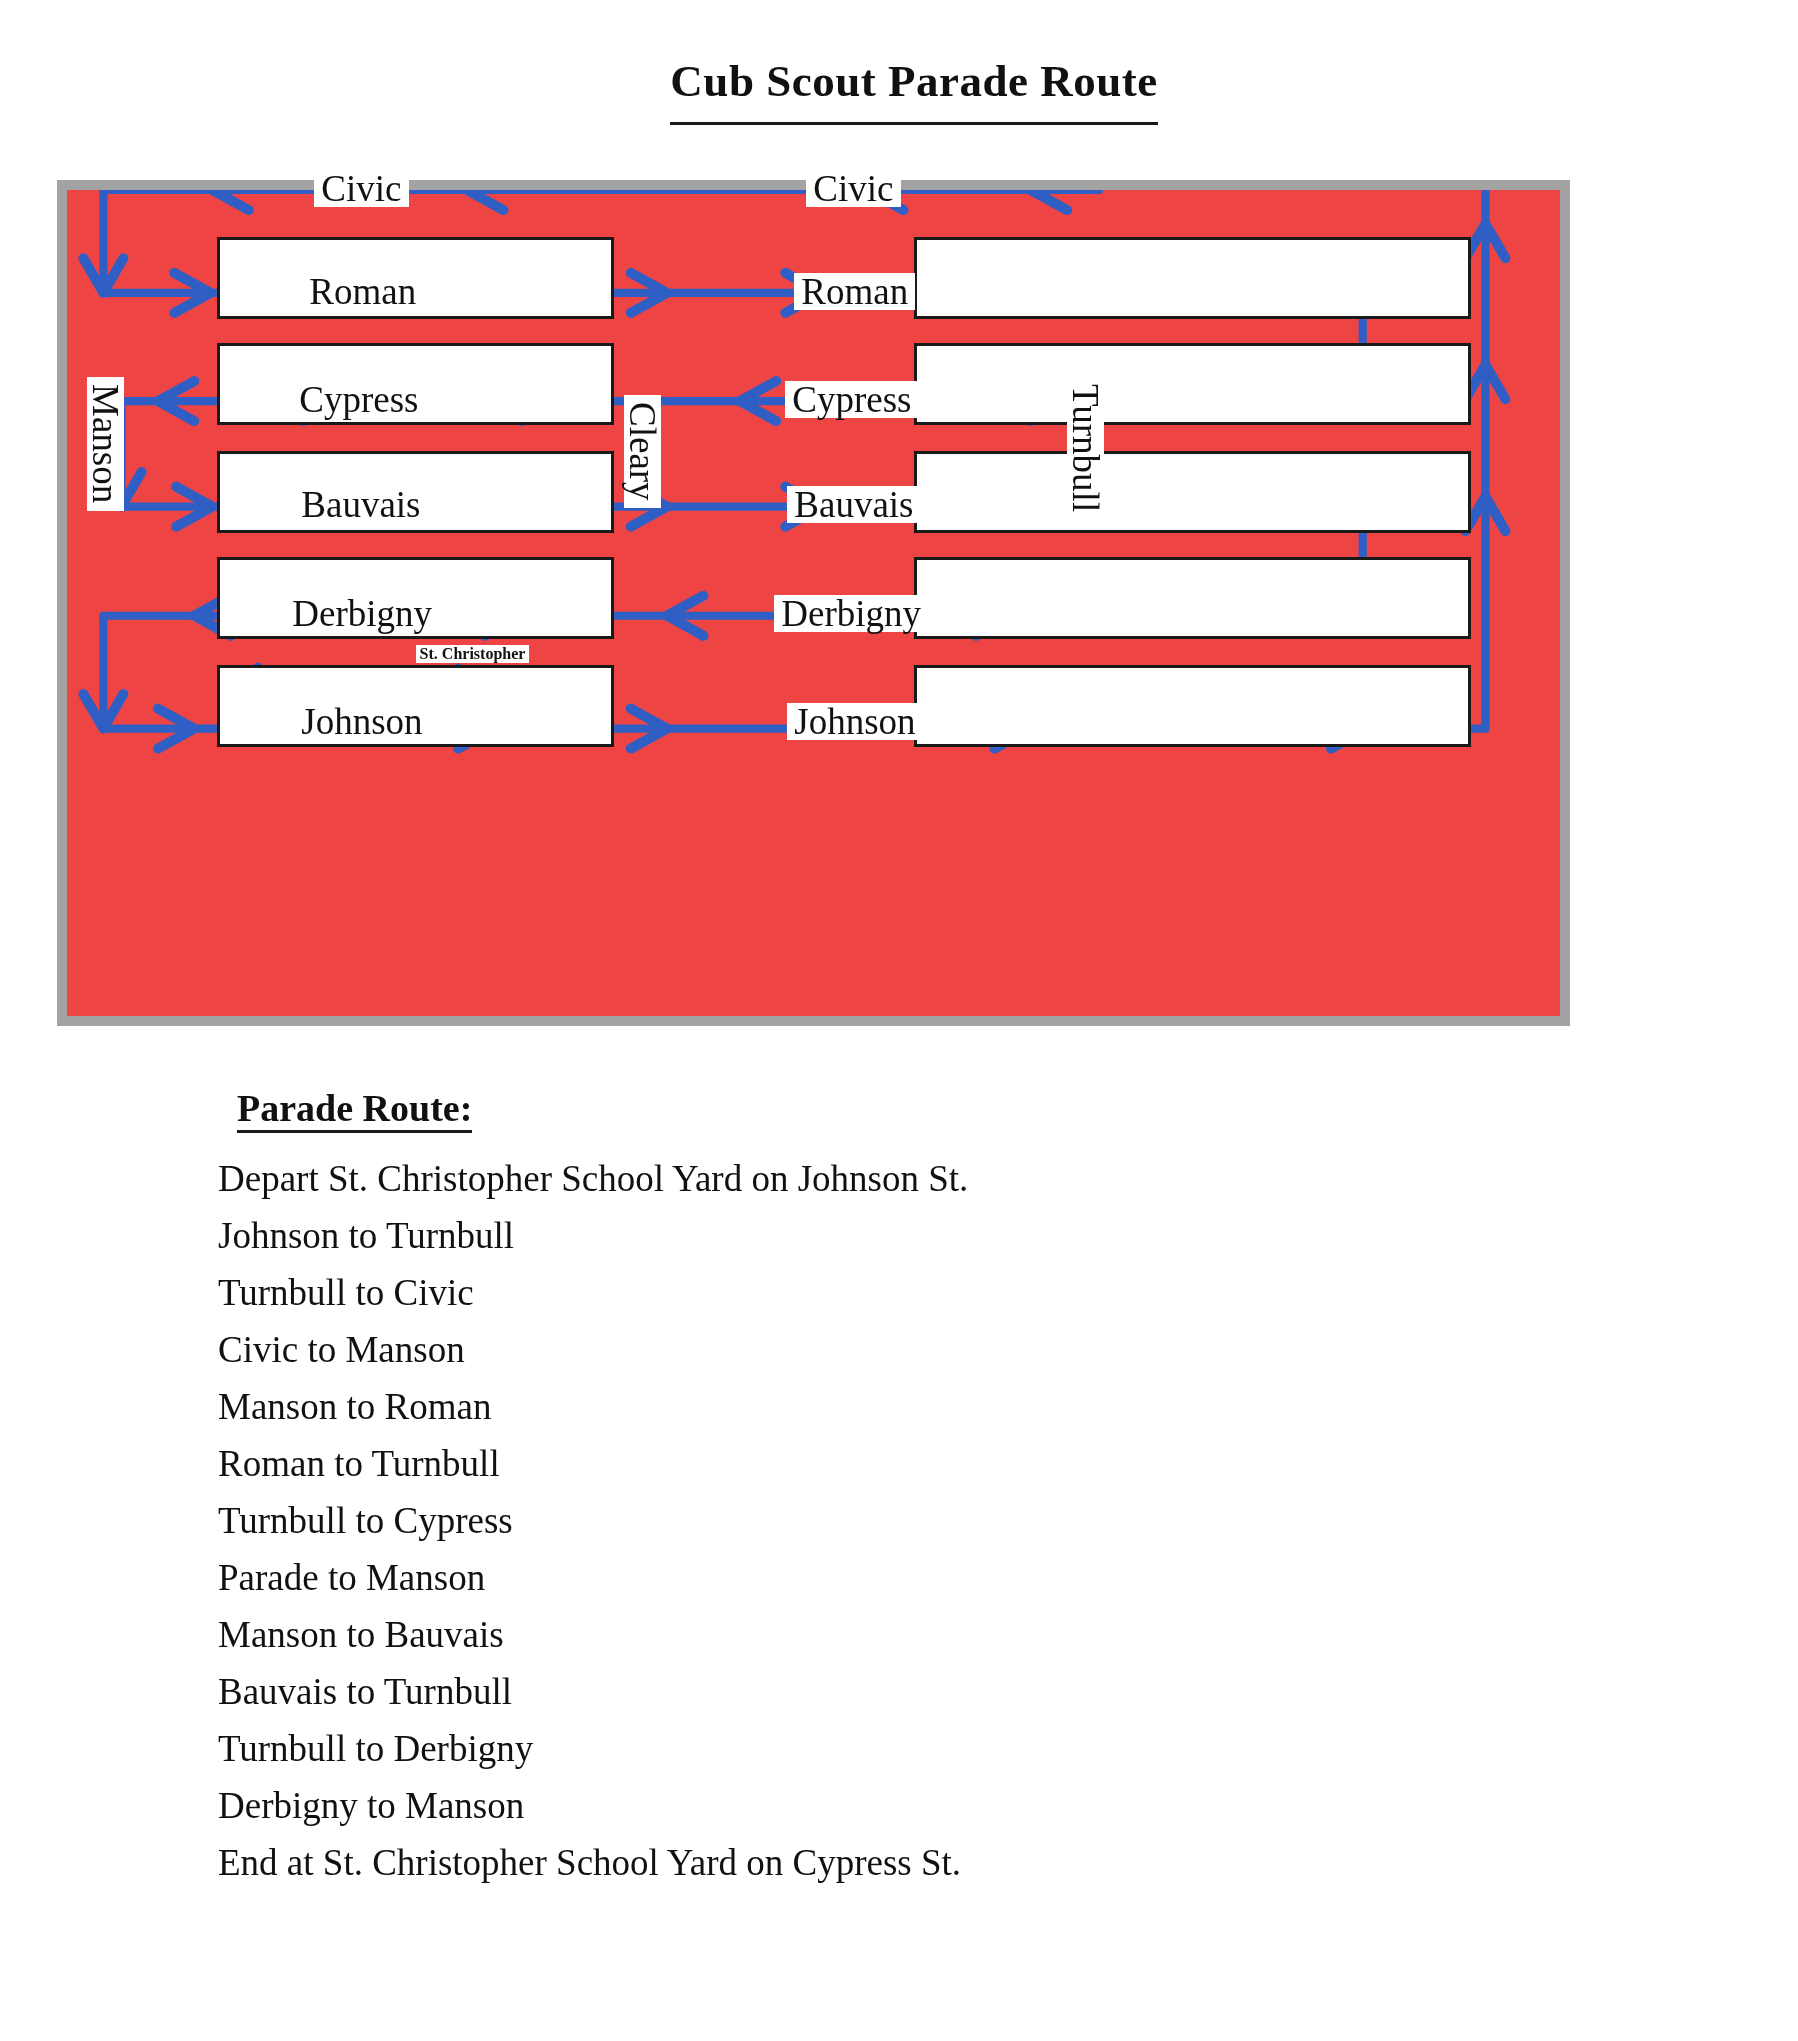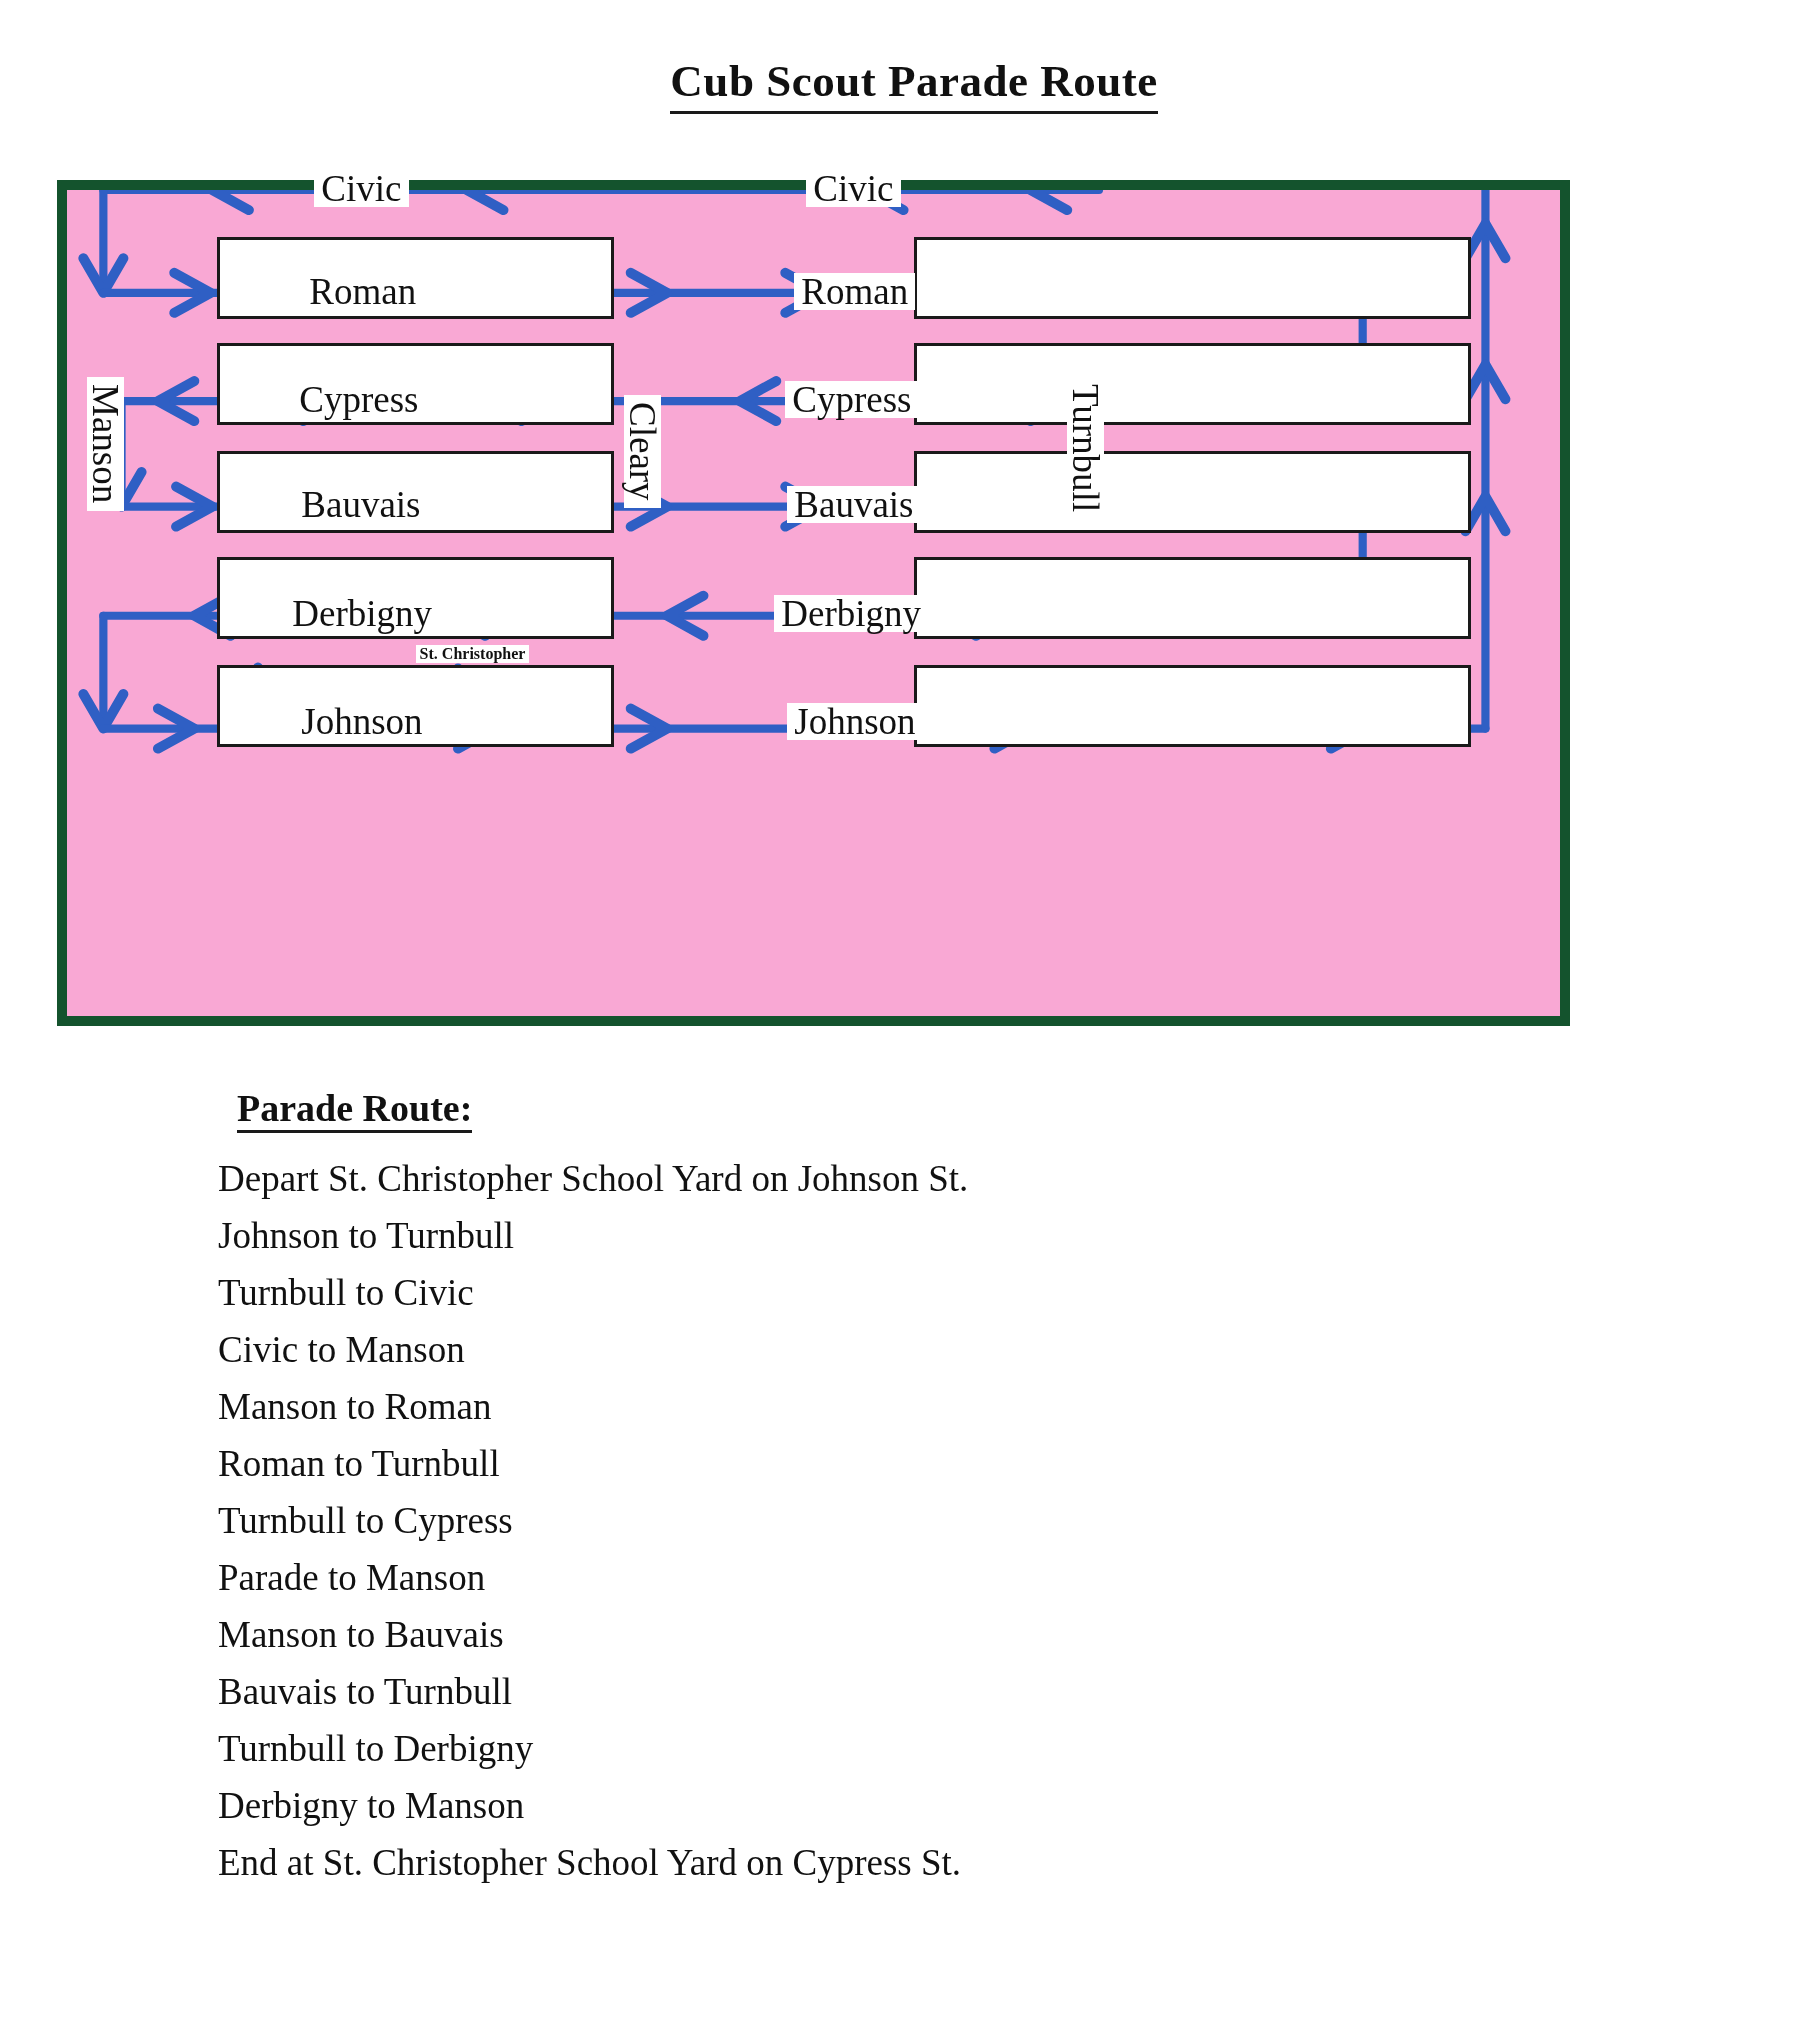--- a/index.html
+++ b/index.html
@@ -23,33 +23,33 @@
     top: 55px;
     left: 0;
     width: 1798px;
     text-align: center;
     font-size: 45px;
     font-weight: bold;
     letter-spacing: 0.5px;
   }
   #doc-title span.title-text {
     border-bottom: 3.6px solid #1a1a1a;
-    padding-bottom: 5px;
+    padding-bottom: 16px;
     margin-left: 30px;
   }
 
   
   #map-frame {
     position: absolute;
     left: 57px;
     top: 180px;
     width: 1513px;
     height: 846px;
-    border: 10px solid #14532d;
-    background: #f9a8d4;
+    border: 10px solid #a3a3a3;
+    background: #ef4444;
     box-sizing: border-box;
     text-decoration: underline;
   }
   #map-canvas {
     position: absolute;
     left: 0;
     top: 0;
     width: 100%;
     height: 100%;
   }

